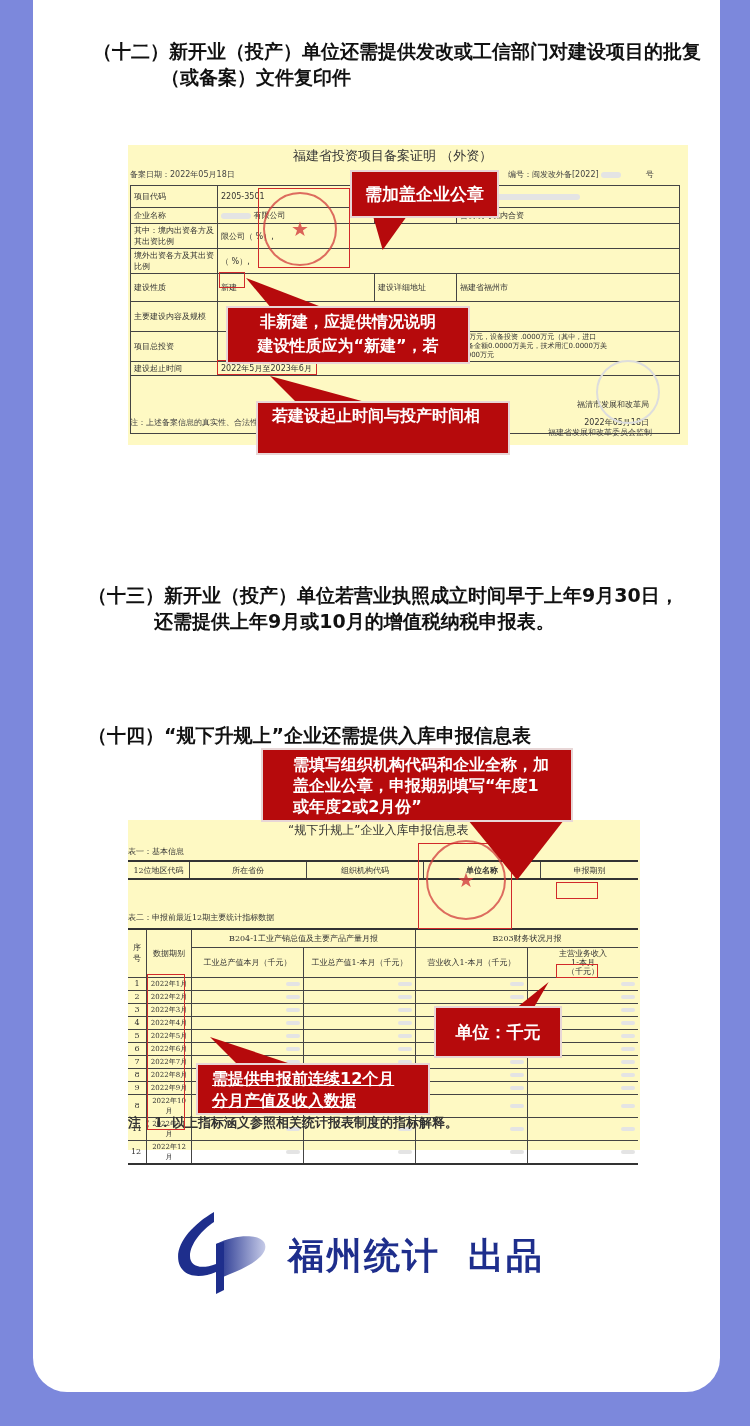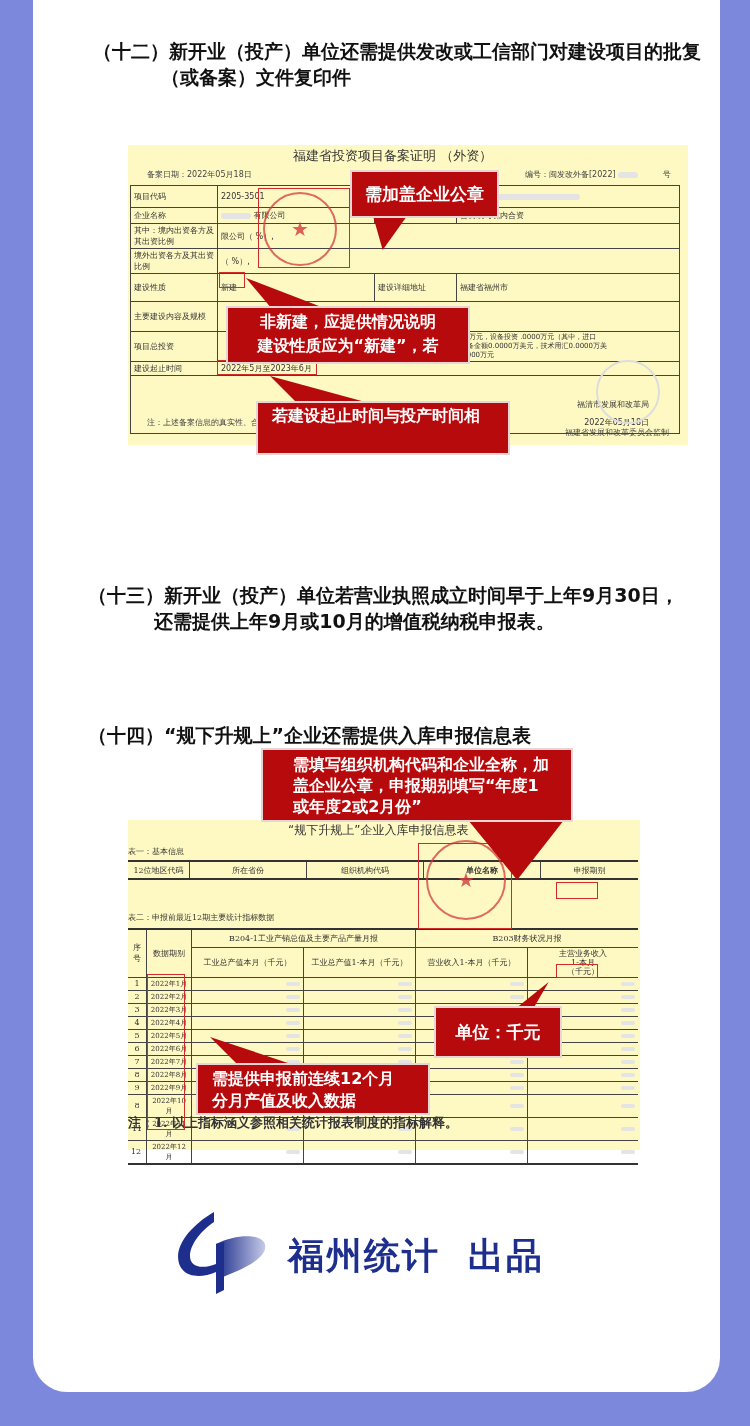--- a/index.html
+++ b/index.html
@@ -9,21 +9,21 @@
   .heading .line2{display:block;}
   .doc{position:absolute;background:#fef9c3;font-family:"DejaVu Sans","Liberation Sans",sans-serif;color:#333;}
   .doc table{border-collapse:collapse;width:100%;}
   .doc td,.doc th{border:1px solid #444;font-size:8px;padding:1px 3px;font-weight:normal;color:#333;}
   .callout{position:absolute;background:#b60a0c;color:#fff;font-weight:bold;box-shadow:0 0 0 2px #e8d6d6;}
   .tail{position:absolute;width:0;height:0;}
   .redbox{position:absolute;border:1.5px solid #d12a2a;}
   .stamp{position:absolute;border:2px solid rgba(210,60,60,0.75);border-radius:50%;}
   .stamp .star{position:absolute;left:50%;top:50%;transform:translate(-50%,-50%);color:rgba(210,60,60,0.8);font-size:20px;}
   .blur{display:inline-block;background:#e4e4e4;height:6px;border-radius:3px;vertical-align:middle;}
-  .small{font-size:8px;color:#444;margin-left:17px;}
+  .small{font-size:8px;color:#444;}
   .serif{font-family:"DejaVu Serif","Liberation Serif",serif;}
   .logo-text{position:absolute;left:288px;top:1232px;font-size:36px;font-weight:bold;color:#1e2e8c;letter-spacing:2px;}
 </style>
 </head>
 <body>
 
 <div class="card"></div>
 
 <div class="heading" style="left:93px;top:38px;width:620px;">
   <span>（十二）</span><span>新开业（投产）单位还需提供发改或工信部门对建设项目的批复</span>
@@ -268,21 +268,21 @@
 <div class="callout" style="left:263px;top:750px;width:308px;height:70px;font-size:16px;line-height:21px;padding:4px 0 0 30px;box-sizing:border-box;">
   <div>需填写组织机构代码和企业全称，加</div>
     <div>盖企业公章，申报期别填写“年度1</div>
     <div>或年度2或2月份”</div>
 </div>
 
 <div class="tail" style="left:520px;top:982px;border-left:20px solid transparent;border-right:0 solid transparent;border-bottom:30px solid #b60a0c;transform:skewX(-30deg);"></div>
 <div class="callout" style="left:436px;top:1008px;width:124px;height:48px;font-size:17px;line-height:48px;text-align:center;">单位：千元</div>
 
 <div class="tail" style="left:210px;top:1037px;border-left:0 solid transparent;border-right:60px solid transparent;border-bottom:30px solid #b60a0c;transform:skewX(45deg);transform-origin:top left;"></div>
-<div class="callout" style="left:198px;top:1065px;width:230px;height:48px;font-size:16px;line-height:22px;padding:3px 0 0 14px;box-sizing:border-box;">
+<div class="callout" style="left:198px;top:1065px;width:230px;height:48px;font-size:16px;line-height:22px;padding:3px 0 0 14px;box-sizing:border-box;text-decoration:underline;">
   <div>需提供申报前连续12个月</div>
     <div>分月产值及收入数据</div>
 </div>
 
 <div style="position:absolute;left:172px;top:1208px;width:100px;height:90px;">
   <svg width="100" height="90" viewBox="0 0 100 90">
     <defs>
         <linearGradient id="g1" x1="0" y1="0" x2="1" y2="0">
           <stop offset="0" stop-color="#1e2e8c"></stop>
           <stop offset="1" stop-color="#c6cbe8"></stop>

